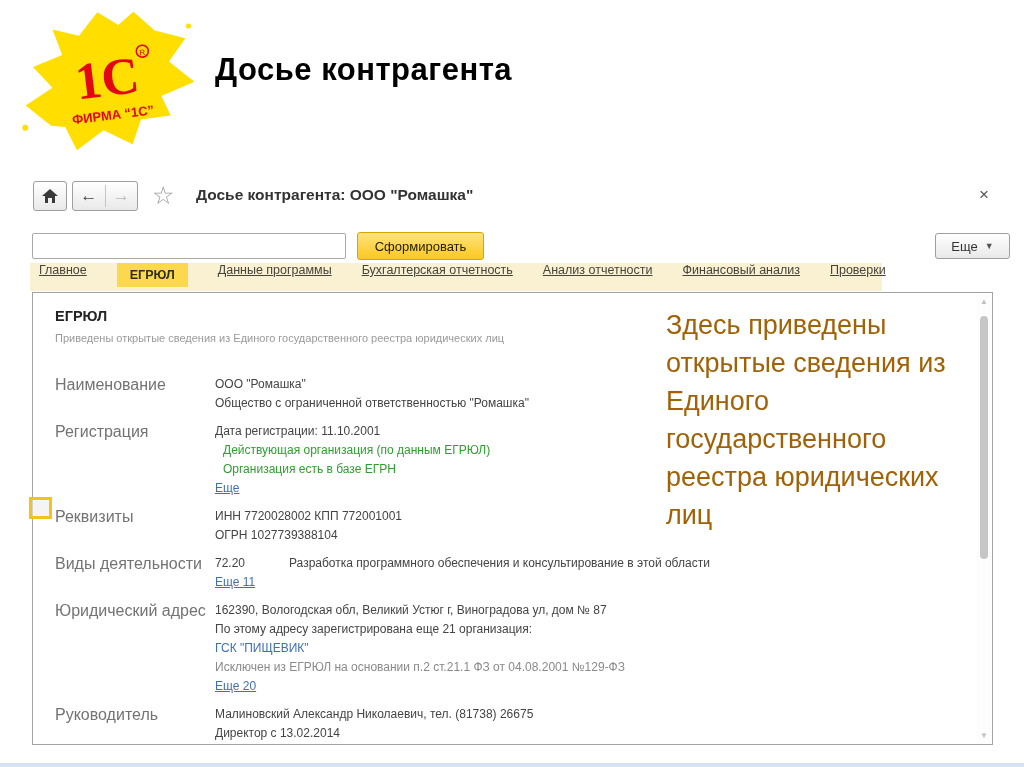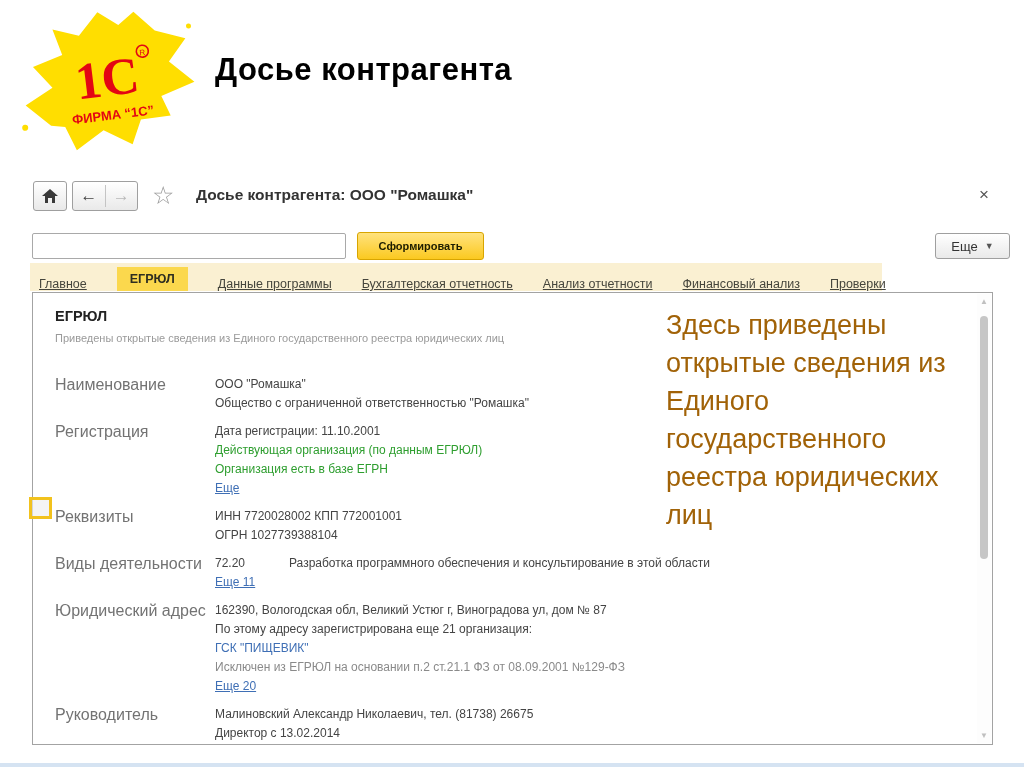--- a/index.html
+++ b/index.html
@@ -35,33 +35,33 @@
   
   .search-input {
     position:absolute; left:32px; top:233px; width:314px; height:26px;
     border:1px solid #a9a9a9; border-radius:2px; background:#fff;
     font-family:"Liberation Sans",sans-serif; font-size:13px; padding:0 6px;
   }
   .generate-btn {
     position:absolute; left:357px; top:232px; width:127px; height:28px;
     background:linear-gradient(#ffe27d,#fbc920);
     border:1px solid #d8a500; border-radius:3px;
-    font-size:11px; font-weight:bold; color:#1d1d00;
+    font-size:13px; font-weight:normal; color:#1d1d00;
     display:flex; align-items:center; justify-content:center;
   }
   .more-btn {
     position:absolute; left:935px; top:233px; width:75px; height:26px;
     font-size:13px; gap:7px;
   }
   .caret { font-size:9px; color:#555; }
 
   
   .tabbar {
     position:absolute; left:30px; top:263px; width:852px; height:28px;
-    background:#faf0d2; display:flex; align-items:flex-end; gap:30px; padding-left:9px;
+    background:#faf0d2; display:flex; align-items:flex-start; gap:30px; padding-left:9px;
   }
   .tab {
     font-size:12.5px; color:#45453c; text-decoration:underline; white-space:nowrap; cursor:default;
   }
   .tab.active {
     background:#fbd84d; text-decoration:none; color:#2e2e20;
     padding:5px 13px; font-weight:bold;
   }
 
   
@@ -69,21 +69,21 @@
     position:absolute; left:32px; top:292px; width:961px; height:453px;
     border:1px solid #a3a3a3; background:#fff; overflow:hidden;
   }
   .panel-inner { padding:15px 30px 0 22px; }
   .panel-heading { font-size:14.5px; font-weight:bold; color:#222; margin-bottom:8px; }
   .panel-subtitle { font-size:11px; color:#9a9a9a; margin-bottom:31px; }
   .row { display:flex; margin-bottom:9px; }
   .row-label { width:160px; flex:0 0 160px; font-size:16px; color:#737373; line-height:19px; }
   .row-values { font-size:12px; color:#444; line-height:19px; }
   .line.normal { color:#444; }
-  .line.green { color:#2e9e2f; }
+  .line.green { color:#2e9e2f;margin-left:8px; }
   .line.gray { color:#8a8a8a; }
   .line.link { color:#3f6fb5; text-decoration:underline; cursor:default; }
   .line.link-plain { color:#3f6fb5; cursor:default; }
   .okved-code { display:inline-block; width:74px; }
 
   
   .scrollbar { position:absolute; top:1px; right:1px; bottom:1px; width:14px; background:#fdfdfd; }
   .scroll-thumb { position:absolute; top:22px; left:3px; width:8px; height:243px; background:#c6c6c6; border-radius:4px; }
   .scroll-arrow { position:absolute; left:3px; font-size:8px; color:#c0c0c0; }
   .scroll-arrow.up { top:3px; }
@@ -186,21 +186,21 @@
             <div class="line normal"><span class="okved-code">72.20</span><span>Разработка программного обеспечения и консультирование в этой области</span></div>
             <div class="line link">Еще 11</div>
           </div>
         </div>
         <div class="row">
           <div class="row-label">Юридический адрес</div>
           <div class="row-values">
             <div class="line normal">162390, Вологодская обл, Великий Устюг г, Виноградова ул, дом № 87</div>
             <div class="line normal">По этому адресу зарегистрирована еще 21 организация:</div>
             <div class="line link-plain">ГСК "ПИЩЕВИК"</div>
-            <div class="line gray">Исключен из ЕГРЮЛ на основании п.2 ст.21.1 ФЗ от 08.09.2001 №129-ФЗ</div>
+            <div class="line gray">Исключен из ЕГРЮЛ на основании п.2 ст.21.1 ФЗ от 04.08.2001 №129-ФЗ</div>
             <div class="line link">Еще 20</div>
           </div>
         </div>
         <div class="row">
           <div class="row-label">Руководитель</div>
           <div class="row-values">
             <div class="line normal">Малиновский Александр Николаевич, тел. (81738) 26675</div>
             <div class="line normal">Директор с 13.02.2014</div>
           </div>
         </div>

